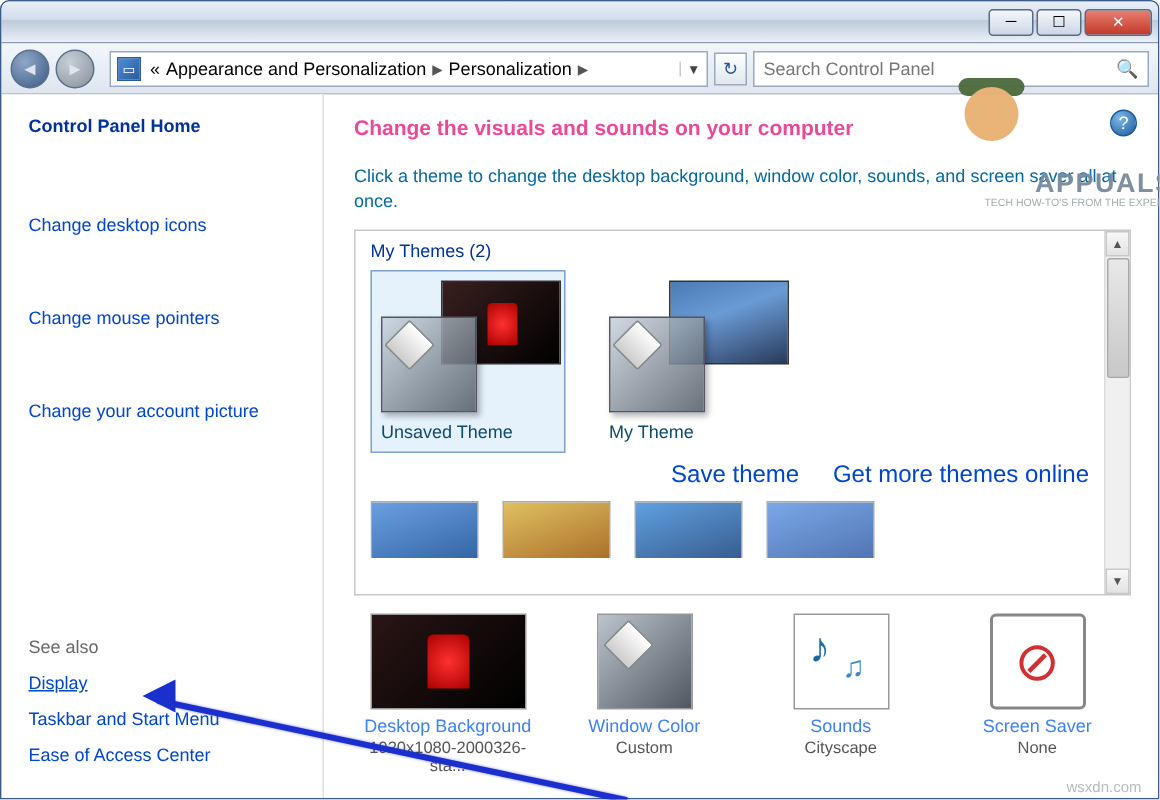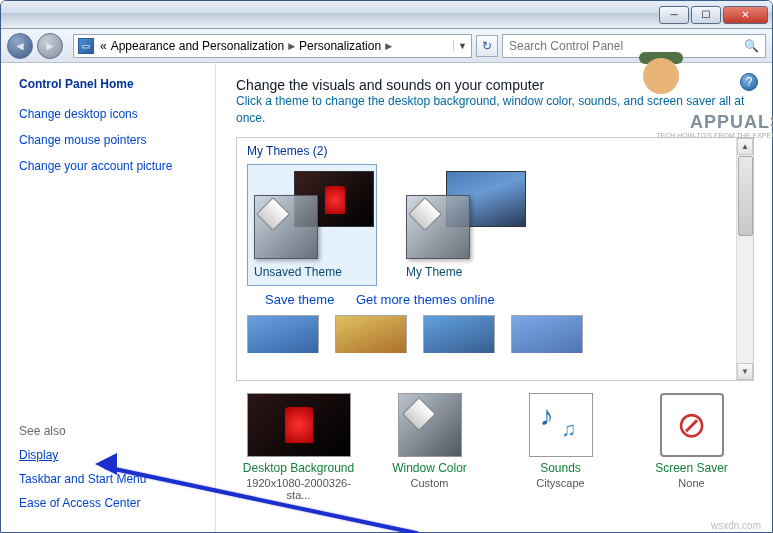--- a/index.html
+++ b/index.html
@@ -20,57 +20,57 @@
 .addr-icon { width:16px; height:16px; background:linear-gradient(135deg,#4a90d9,#2a5a9a); border:1px solid #2a5a9a; margin-right:6px; display:flex; align-items:center; justify-content:center; color:#fff; font-size:9px;}
 .addr-sep { color:#555; margin:0 4px; font-size:9px; }
 .addr-drop { width:14px; text-align:center; color:#444; font-size:9px; border-left:1px solid #ccc; margin-left:auto; padding-left:4px; }
 .refresh { width:22px; height:22px; border:1px solid #9aa9bb; background:linear-gradient(#fdfefe,#e2e8ef); display:flex; align-items:center; justify-content:center; color:#2a5a9a; font-size:12px; }
 .searchbox { width:264px; height:24px; background:#fff; border:1px solid #9aa9bb; display:flex; align-items:center; padding:0 6px; font-size:12px; color:#777; position:relative; }
 .searchbox .mag { position:absolute; right:6px; color:#3a5a9a; }
 
 .body-area { display:flex; height: calc(533px - 28px - 34px); }
 .sidebar { width:215px; background:#fff; padding:14px 12px 14px 18px; display:flex; flex-direction:column; font-size:12px; border-right:1px solid #e0e0e0; }
 .sidebar .home { color:#003399; font-weight:600; margin-bottom:16px; }
-.sidebar .link { color:#0046cc; margin-bottom:12px; cursor:pointer; }
+.sidebar .link { color:#0046cc; margin-bottom:12px; cursor:pointer;margin-top:36px; }
 .sidebar .see-also { color:#6a6a6a; margin-top:auto; margin-bottom:10px; }
 .sidebar .sa-link { color:#0046cc; margin-bottom:10px; position:relative; }
 .sidebar .sa-link.hl { text-decoration:underline; }
 
 .content { flex:1; padding:14px 18px 10px 20px; position:relative; overflow:hidden; }
 .help-icon { position:absolute; right:14px; top:10px; width:18px; height:18px; border-radius:50%; background:radial-gradient(circle at 35% 30%, #7fb9e8, #1a5a9a); color:#fff; font-size:12px; display:flex; align-items:center; justify-content:center; border:1px solid #1a5a9a;}
-.content h2 { color:#0f172a; font-size:14px; font-weight:normal; margin-bottom:0; }
+.content h2 { color:#ec4899; font-size:14px; font-weight:bold; margin-bottom:16px; }
 .content .sub { font-size:12px; color:#0369a1; margin-bottom:10px; line-height:1.4; }
 
 .themes-box { border:1px solid #c8c8c8; height:244px; display:flex; position:relative; background:#fff; }
 .themes-scroll { flex:1; padding:6px 10px 6px 10px; overflow:hidden; }
 .scrollbar-v { width:17px; background:#f0f0f0; border-left:1px solid #dcdcdc; display:flex; flex-direction:column; align-items:center; }
 .scrollbar-v .arrow { height:17px; width:100%; background:linear-gradient(#f8f8f8,#e2e2e2); border:1px solid #c8c8c8; display:flex; align-items:center; justify-content:center; font-size:8px; color:#555;}
 .scrollbar-v .thumb { width:15px; height:80px; background:linear-gradient(#e8e8e8,#c8c8c8); border:1px solid #a8a8a8; margin-top:1px; border-radius:2px;}
 .section-label { color:#003399; font-size:12px; margin-bottom:6px; }
 .themes-row { display:flex; gap:22px; margin-bottom:6px; }
 .theme-item { width:130px; text-align:left; font-size:12px; color:#0c4a6e; padding:6px; border:1px solid transparent; }
 .theme-item.selected { background:#e5f1fb; border:1px solid #7da2ce; }
 .theme-thumb { width:120px; height:88px; position:relative; margin:0 auto 6px; }
 .tt-back { position:absolute; width:80px; height:56px; top:0; right:0; border:1px solid #333; background:linear-gradient(135deg,#3a1f1f,#000); }
 .tt-back.unsaved::after{ content:''; position:absolute; left:30px; top:14px; width:20px; height:28px; background:radial-gradient(circle,#ff3030,#aa0000); border-radius:3px 3px 0 0;}
 .tt-back.mytheme { background:linear-gradient(160deg,#4a7bb5 0%, #6a9bd5 40%, #2a3a5a 100%); }
 .tt-front { position:absolute; width:64px; height:64px; bottom:0; left:0; background:linear-gradient(135deg, rgba(200,210,220,0.85), rgba(80,90,100,0.85)); border:1px solid #556; box-shadow:2px 2px 4px rgba(0,0,0,0.3);}
 .tt-front::before{ content:''; position:absolute; width:22px; height:22px; background:linear-gradient(#fff,#ccc); border:1px solid #888; left:6px; top:6px; transform:rotate(45deg); border-radius:2px;}
-.theme-links { text-align:left; font-size:13px; margin:4px 0 8px; }
+.theme-links { text-align:right; font-size:16px; margin:4px 0 8px; }
 .theme-links a { color:#0046cc; margin-left:18px; cursor:pointer; }
 .aero-row { display:flex; gap:16px; height:38px; overflow:hidden; }
 .aero-thumb { width:72px; height:52px; border:1px solid #aaa; background:linear-gradient(160deg,#6aa0e0,#2a5a9a); position:relative; }
 .aero-thumb.a2 { background:linear-gradient(160deg,#e0c060,#a06020);}
 .aero-thumb.a3 { background:linear-gradient(160deg,#60a0e0,#305080);}
 .aero-thumb.a4 { background:linear-gradient(160deg,#7aa8e8,#4a6aa8);}
 
 .bottom-row { display:flex; gap:14px; margin-top:12px; padding:0 4px;}
 .bcol { flex:1; text-align:center; font-size:12px; }
 .bcol .bthumb { width:104px; height:64px; margin:0 auto 4px; border:1px solid #999; display:flex; align-items:center; justify-content:center; position:relative; background:#f5f5f5;}
-.bcol .blabel { color:#15803d; margin-bottom:2px; cursor:pointer; }
+.bcol .blabel { color:#3b82f6; margin-bottom:2px; cursor:pointer; }
 .bcol .bval { color:#555; font-size:11px; }
 .bthumb.bg { background:linear-gradient(135deg,#2a1515,#000); }
 .bthumb.bg::after{ content:''; position:absolute; width:28px; height:36px; background:radial-gradient(circle,#ff3030,#aa0000); border-radius:4px 4px 0 0;}
 .bthumb.wincolor { background:linear-gradient(135deg, rgba(180,190,200,0.9), rgba(60,70,80,0.9)); width:64px; height:64px;}
 .bthumb.wincolor::before{ content:''; position:absolute; width:22px; height:22px; background:linear-gradient(#fff,#ccc); border:1px solid #888; transform:rotate(45deg); border-radius:2px; left:8px; top:8px;}
 .bthumb.sounds { background:#fff; width:64px; height:64px;}
 .bthumb.sounds .note { position:absolute; color:#1a6aa8; font-size:28px; left:10px; top:6px;}
 .bthumb.sounds .note2 { position:absolute; color:#3a8ac8; font-size:20px; left:32px; top:24px;}
 .bthumb.saver { background:#fff; width:64px; height:64px; border:2px solid #888; border-radius:4px;}
 .bthumb.saver::after { content:'⊘'; font-size:36px; color:#d03030; position:absolute;}

